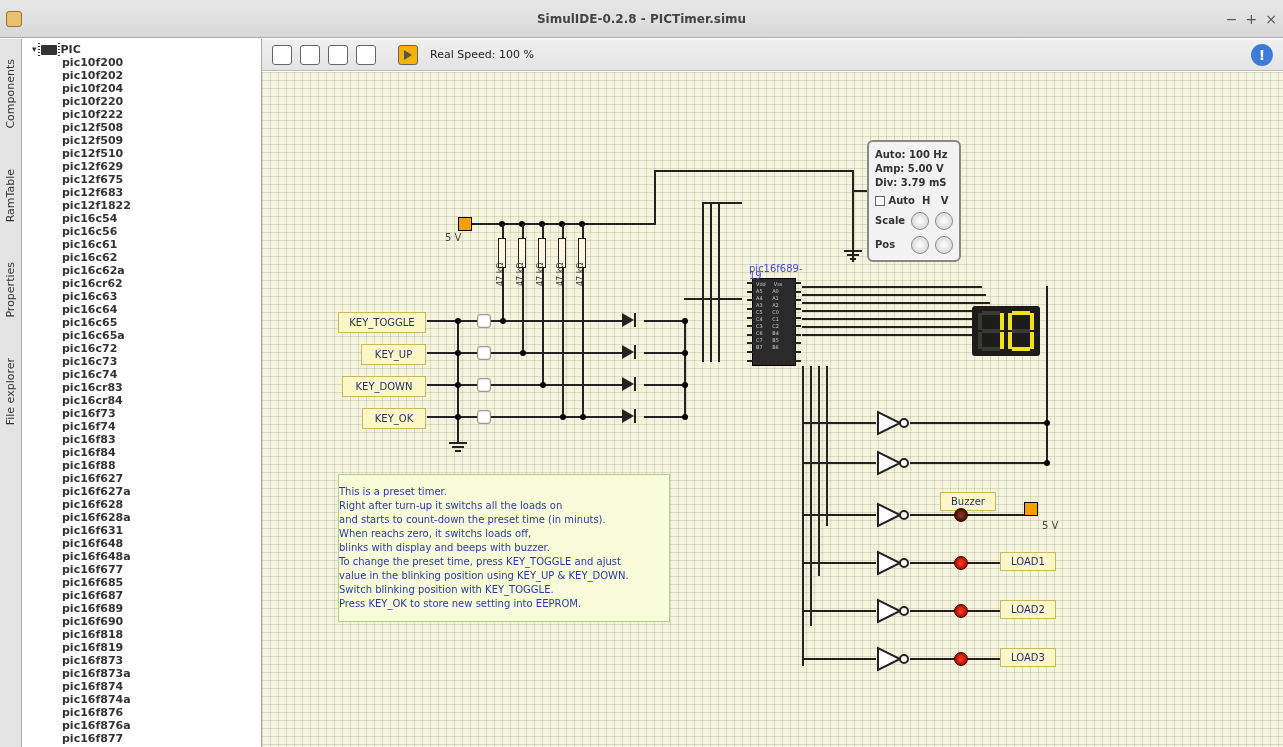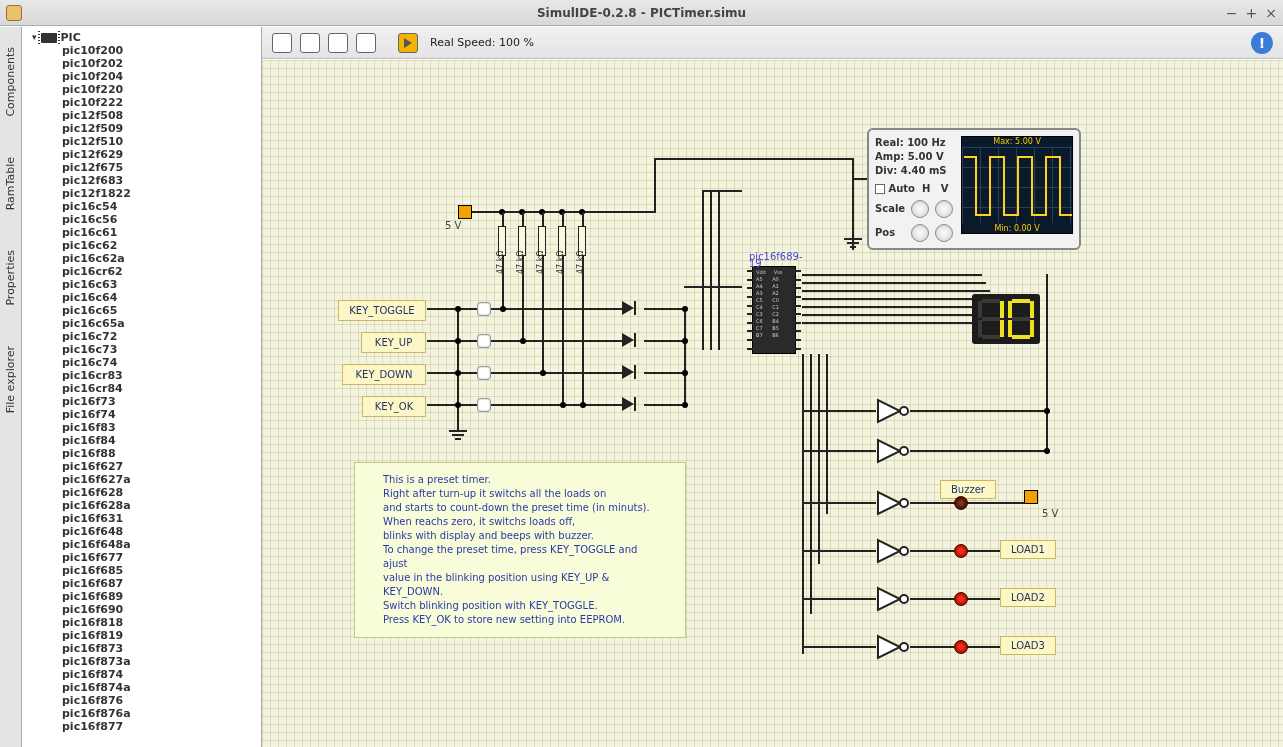--- a/index.html
+++ b/index.html
@@ -1,19 +1,19 @@
 <!DOCTYPE html>
 <html><head>
 <meta charset="utf-8">
 <style>
 * { box-sizing: border-box; margin: 0; padding: 0; font-family: "DejaVu Sans", Arial, sans-serif; }
 body { width: 1283px; height: 747px; background: #dcdcdc; overflow: hidden; font-size: 12px; color: #333; }
 
 
-.titlebar { height: 26px; background: linear-gradient(#e8e8e8,#d8d8d8); display:flex; align-items:center; padding:0 6px; border-bottom:1px solid #aaa; position:relative;}
+.titlebar { height: 38px; background: linear-gradient(#e8e8e8,#d8d8d8); display:flex; align-items:center; padding:0 6px; border-bottom:1px solid #aaa; position:relative;}
 .titlebar .app-icon{width:16px;height:16px;background:#e8c070;border:1px solid #a07030;border-radius:3px;margin-right:8px;}
 .titlebar .title-text{ position:absolute; left:0; right:0; text-align:center; font-weight:bold; color:#444;}
 .titlebar .win-btns{ margin-left:auto; display:flex; gap:8px; font-size:14px; color:#555;}
 
 
 .main { display:flex; height: calc(100% - 22px - 4px); border-top:1px solid #fff;}
 .side-tabs { width:22px; background:#e4e4e4; border-right:1px solid #aaa; display:flex; flex-direction:column; align-items:center; padding-top:20px; gap:40px;}
 .side-tabs span{ writing-mode: vertical-rl; transform: rotate(180deg); font-size:11px; color:#333; cursor:pointer;}
 
 .left-panel { width:240px; background:#fff; border-right:1px solid #aaa; display:flex; flex-direction:column;}
@@ -87,21 +87,21 @@
 .sc{bottom:2px;right:0;width:4px;height:17px}
 .sd{bottom:0;left:4px;width:18px;height:4px}
 .se{bottom:2px;left:0;width:4px;height:17px}
 .sf{top:2px;left:0;width:4px;height:17px}
 .sg{top:18px;left:4px;width:18px;height:4px}
 
 .led{position:absolute;width:14px;height:14px;border:1px solid #400;border-radius:50%;background:radial-gradient(#ff3020 20%,#a01000 70%);} 
 .led.dark{background:radial-gradient(#803020 20%,#401000 70%);} 
 
 .labelbox{position:absolute;border:1px solid #c9b85c;background:#fdf7c7;color:#223366;font-size:10px;padding:3px 10px;}
-.note{position:absolute;border:1px solid #b5cf8a;background:#f8fcd8;color:#2a3aa8;font-size:10px;line-height:14px;padding:10px 28px;width:332px;margin-left:16px;}
+.note{position:absolute;border:1px solid #b5cf8a;background:#f8fcd8;color:#2a3aa8;font-size:10px;line-height:14px;padding:10px 0;width:332px;}
 
 
 .scope{position:absolute;background:#f2f2f2;border:2px solid #888;border-radius:6px;padding:6px;display:flex;gap:8px;}
 .scope .info{font-size:10px;font-weight:bold;line-height:14px;}
 .scope .knob{width:18px;height:18px;border-radius:50%;background:radial-gradient(#fff,#ccc);border:1px solid #888;display:inline-block;}
 .scope .screen{width:112px;height:98px;background:#0a1a2a;border:1px solid #000;position:relative;font-size:8px;color:#fc0;}
 .scope .grid{position:absolute;inset:10px 0 10px 0;background-image:linear-gradient(#25405a 1px,transparent 1px),linear-gradient(90deg,#25405a 1px,transparent 1px);background-size:18px 20px;}
 .scope .wave{position:absolute;left:2px;right:2px;top:18px;height:62px;}
 .scope .cb{width:10px;height:10px;border:1px solid #666;display:inline-block;vertical-align:middle;background:#fff;}
 
@@ -422,48 +422,40 @@
       <div class="led" style="left:692px;top:580px"></div>
       <div class="wire wh" style="left:706px;top:490px;width:32px"></div>
       <div class="wire wh" style="left:706px;top:538px;width:32px"></div>
       <div class="wire wh" style="left:706px;top:586px;width:32px"></div>
       <div class="labelbox" style="left:738px;top:480px;width:56px;text-align:center">LOAD1</div>
       <div class="labelbox" style="left:738px;top:528px;width:56px;text-align:center">LOAD2</div>
       <div class="labelbox" style="left:738px;top:576px;width:56px;text-align:center">LOAD3</div>
 
       <div class="scope" style="left:605px;top:68px">
         <div class="info">
-          <div>Real:  100 Hz</div>
+          <div>Auto:  100 Hz</div>
           <div>Amp:  5.00 V</div>
-          <div>Div:   4.40 mS</div>
+          <div>Div:   3.79 mS</div>
           <div style="margin-top:4px">
             <span class="cb"></span>
             <span>Auto</span>
             &nbsp;<b>H</b>&nbsp;&nbsp;
             <b>V</b>
           </div>
           <div style="margin-top:4px;display:flex;align-items:center;gap:6px">
             <span>Scale</span>
             <span class="knob"></span>
             <span class="knob"></span>
           </div>
           <div style="margin-top:6px;display:flex;align-items:center;gap:6px">
             <span style="width:30px;display:inline-block">Pos</span>
             <span class="knob"></span>
             <span class="knob"></span>
           </div>
         </div>
-        <div class="screen">
-          <div style="text-align:center">Max: 5.00 V</div>
-          <div class="grid"></div>
-          <svg class="wave" viewBox="0 0 108 62">
-            <polyline points="0,2 12,2 12,60 26,60 26,2 40,2 40,60 54,60 54,2 68,2 68,60 82,60 82,2 96,2 96,60 108,60" fill="none" stroke="#ffd020" stroke-width="2"></polyline>
-          </svg>
-          <div style="position:absolute;bottom:0;left:0;right:0;text-align:center">Min: 0.00 V</div>
-        </div>
       </div>
 
       <div class="wire wv" style="left:590px;top:118px;height:60px"></div>
       <div class="gnd" style="left:582px;top:178px">
           <div class="b b1"></div>
           <div class="b b2"></div>
           <div class="b b3"></div>
         </div>
       <div class="wire wh" style="left:590px;top:118px;width:15px"></div>
 

